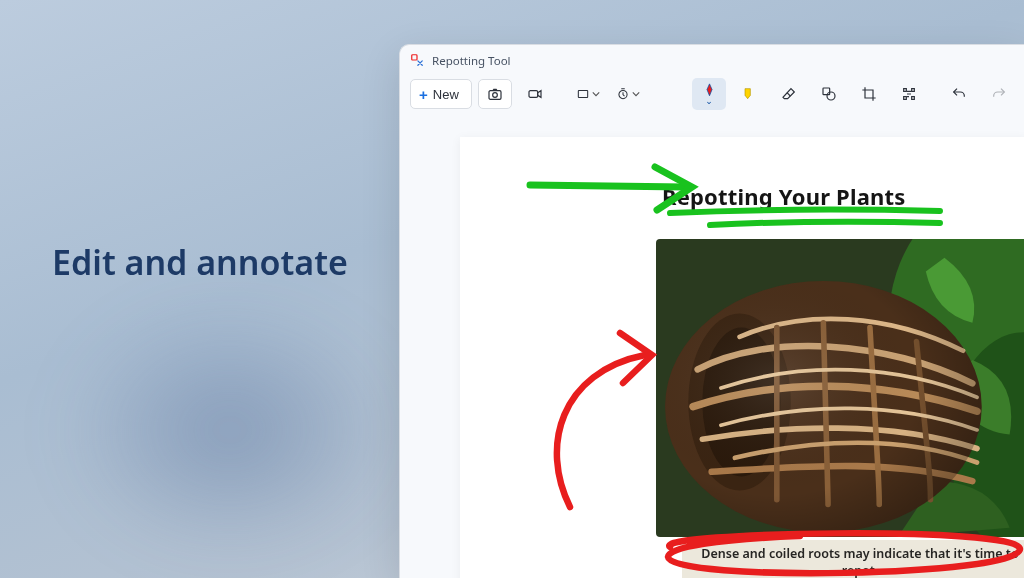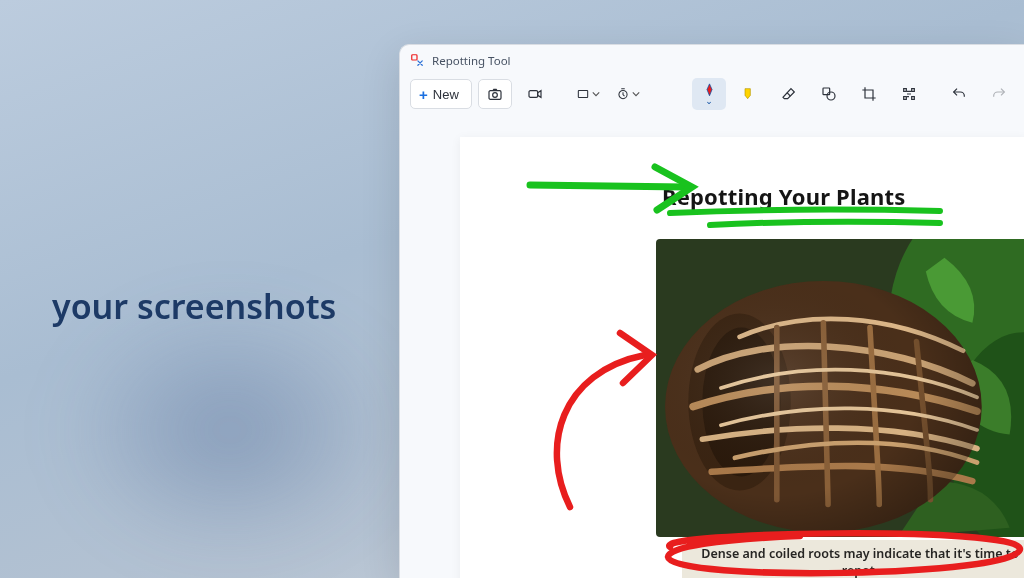--- a/index.html
+++ b/index.html
@@ -180,22 +180,21 @@
     inset: 0;
     pointer-events: none;
   }
 </style>
 </head>
 <body>
 
 <div class="bg-blob"></div>
 
 <div class="promo-headline">
-  <br>
-  <span>your screenshots</span>
+  <span>Edit and annotate</span><br>
 </div>
 
 <div class="app-window">
 
   <div class="titlebar">
     <svg width="14" height="14" viewBox="0 0 16 16">
       <rect x="2" y="2" width="6" height="6" rx="1" fill="none" stroke="#e22" stroke-width="1.4"></rect>
       <path d="M9 9 L14 14 M14 9 L9 14" stroke="#2a6fd6" stroke-width="1.4" stroke-linecap="round"></path>
     </svg>
     <span>Repotting Tool</span>

